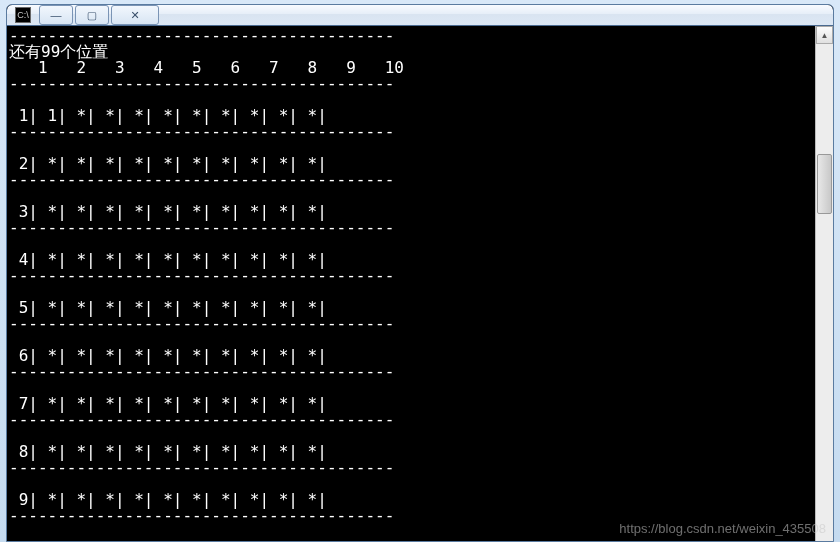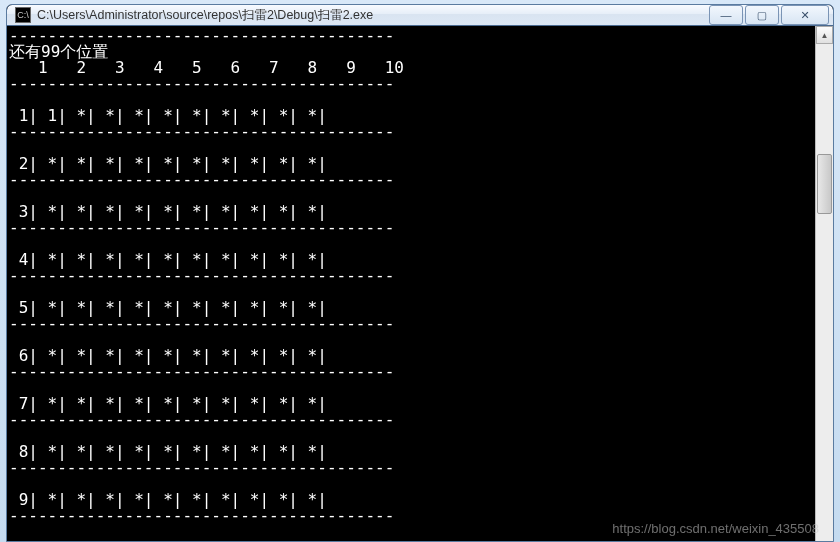--- a/index.html
+++ b/index.html
@@ -119,34 +119,33 @@
       left: 1px;
       right: 1px;
       height: 60px;
       background: linear-gradient(to right, #e8e8e8, #c8c8c8);
       border: 1px solid #999;
       border-radius: 2px;
     }
     .watermark {
       position: absolute;
       bottom: 6px;
-      right: 21px;
+      right: 14px;
       color: rgba(200,200,200,0.55);
       font-size: 13px;
       font-family: Arial, sans-serif;
       pointer-events: none;
     }
   </style>
 </head>
 <body>
 
 <div class="window">
   <div class="titlebar">
     <div class="app-icon">C:\</div>
-    <div class="title-text">C:\Users\Administrator\source\repos\扫雷2\Debug\扫雷2.exe</div>
     <div class="win-controls">
       <div class="win-btn">—</div>
       <div class="win-btn">▢</div>
       <div class="win-btn close">✕</div>
     </div>
   </div>
   <div class="console-area">
     <div class="console-content" id="console">----------------------------------------
 还有99个位置
    1   2   3   4   5   6   7   8   9   10

